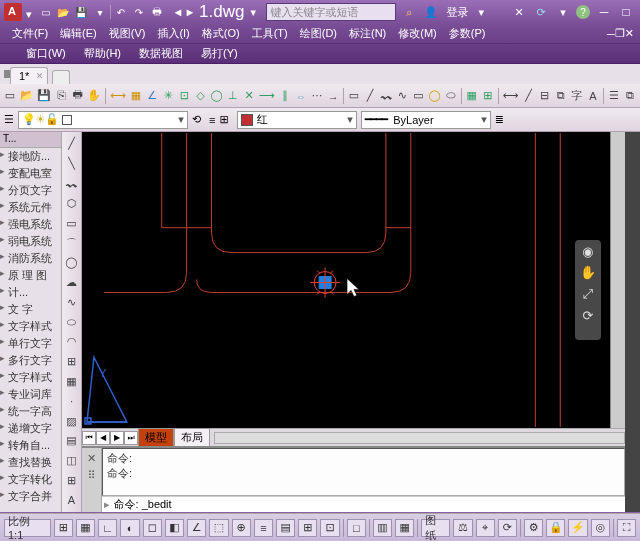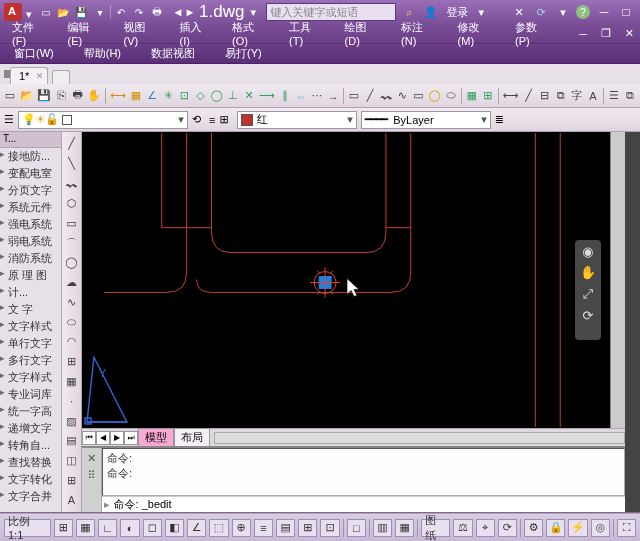--- a/index.html
+++ b/index.html
@@ -14,23 +14,23 @@
   .filetab{display:flex;align-items:center;gap:2px;margin:0 4px}
   .filetab .tlabel{color:#fff;font-size:17px;padding:0 2px}
   .filetab .nav{width:10px;height:14px;color:#fff;display:inline-flex;align-items:center;justify-content:center}
   .searchbox{flex:0 0 130px;height:18px;background:#e8e0f0;border:1px solid #5a3a7a;display:flex;align-items:center;padding:0 3px;color:#888;font-size:10px}
   .titlebar .icn{width:18px;height:18px;display:inline-flex;align-items:center;justify-content:center;color:#fff}
   .login{color:#fff;font-size:11px;margin-left:2px}
   .spacer{flex:1}
   .winctl{display:flex;gap:2px;margin-left:auto}
   .winctl span{width:20px;height:16px;display:inline-flex;align-items:center;justify-content:center;color:#fff;font-size:12px}
 
-  .menubar{height:20px;background:linear-gradient(#7a4f98,#6a3f88);display:flex;align-items:center;padding:0 6px;gap:14px;color:#fff;font-size:11px;border-bottom:1px solid #5a2f78}
+  .menubar{height:20px;background:linear-gradient(#7a4f98,#6a3f88);display:flex;align-items:center;padding:0 6px;gap:0;color:#fff;font-size:11px;border-bottom:1px solid #5a2f78}
   .menubar .mi{padding:2px 6px;cursor:pointer}
-  .menubar2{height:20px;background:linear-gradient(#6a3f88,#5a2f78);display:flex;align-items:center;padding:0 6px;gap:14px;color:#fff;font-size:11px;border-bottom:1px solid #4a1f68}
+  .menubar2{height:20px;background:linear-gradient(#6a3f88,#5a2f78);display:flex;align-items:center;padding:0 18px;gap:2px;color:#fff;font-size:11px;border-bottom:1px solid #4a1f68}
   .menubar2 .mi{padding:2px 8px}
 
   .doctabs{height:20px;background:#e8e0e8;display:flex;align-items:flex-end;padding:0 10px;position:relative}
   .doctabs::before{content:"";position:absolute;left:4px;top:6px;width:8px;height:8px;background:#888}
   .doctab{background:#f5f0f5;border:1px solid #aaa;border-bottom:none;border-radius:3px 3px 0 0;padding:2px 18px 2px 8px;margin-right:2px;font-size:10px;position:relative}
   .doctab .x{position:absolute;right:4px;top:3px;color:#999;font-size:9px}
   .doctabs .newtab{width:18px;height:14px;border:1px solid #aaa;border-bottom:none;border-radius:3px 3px 0 0;background:#eee;margin-left:2px}
 
   .toolbar{height:24px;background:linear-gradient(#f0eaf0,#e0d5e0);border-bottom:1px solid #b0a0b0;display:flex;align-items:center;padding:0 4px;gap:4px;overflow:hidden}
   .toolbar .tb{width:16px;height:16px;display:inline-flex;align-items:center;justify-content:center;font-size:11px;color:#444}
@@ -52,21 +52,21 @@
   .canvaswrap{flex:1;display:flex;flex-direction:column;position:relative;background:#444}
   .canvas{flex:1;position:relative;background:#000;margin:0 15px 0 0}
   .canvas svg{width:100%;height:100%}
   .rightgap{position:absolute;right:0;top:0;width:15px;height:100%;background:#ccc;border-left:1px solid #888}
   .navbar{position:absolute;right:24px;top:108px;width:26px;height:100px;background:rgba(120,120,120,.6);border-radius:4px;display:flex;flex-direction:column;align-items:center;padding:4px 0;gap:6px}
   .navbar span{color:#ddd;font-size:13px}
 
   .layout-tabs{height:18px;background:#e0d8e0;border-top:1px solid #aaa;display:flex;align-items:center;font-size:10px;margin-right:15px}
   .layout-tabs .lb{width:14px;height:14px;border:1px solid #999;background:#fff;display:inline-flex;align-items:center;justify-content:center;font-size:8px}
   .layout-tabs .lt{padding:1px 6px;border:1px solid #999;background:#f5f0f5}
-  .layout-tabs .lt.active{background:#f9a8d4}
+  .layout-tabs .lt.active{background:#c2410c}
   .layout-tabs .scroll{flex:1;height:12px;background:#ddd;border:1px solid #aaa;margin-left:4px}
 
   .cmdwin{height:66px;background:#e8e8e8;border-top:2px solid #888;display:flex;margin-right:15px}
   .cmdgrip{width:20px;background:#d0d0d0;border-right:1px solid #aaa;display:flex;flex-direction:column;align-items:center;gap:4px;padding-top:4px}
   .cmdgrip span{color:#555;font-size:11px}
   .cmdlines{flex:1;background:#fdfdfd;border:1px inset #aaa;padding:2px 4px;font-family:SimSun,monospace;font-size:11px;color:#333;display:flex;flex-direction:column}
   .cmdinput{height:16px;background:#fff;border-top:1px solid #ccc;display:flex;align-items:center;font-family:SimSun,monospace;font-size:11px}
   .cmdinput .ci{flex:1;border:none;outline:none;font-family:Liberation Sans, sans-serif;font-size:inherit;padding:0 2px}
 
   .statusbar{position:absolute;bottom:0;left:0;right:0;height:28px;background:linear-gradient(#d8cfe0,#c8b8d8);border-top:1px solid #aaa;display:flex;align-items:center;padding:0 4px;gap:3px;font-size:10px;color:#333;overflow:hidden}

